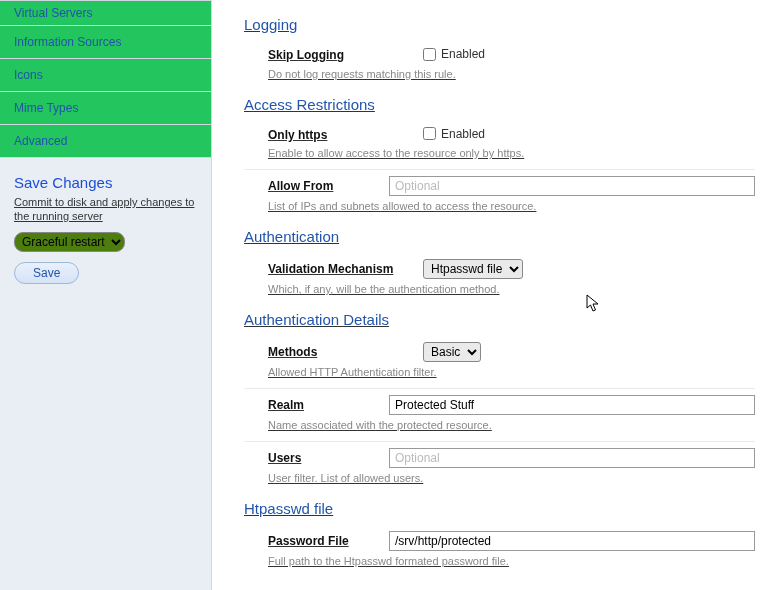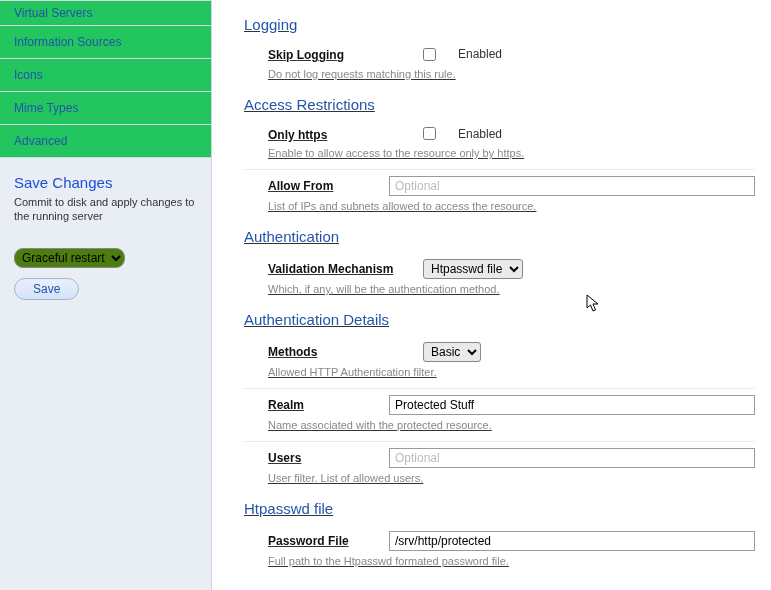--- a/index.html
+++ b/index.html
@@ -5,30 +5,30 @@
 * { box-sizing: border-box; margin: 0; padding: 0; }
 body { font-family: Arial, Helvetica, sans-serif; font-size: 12px; color: #333; background: #fff; width: 771px; height: 590px; overflow: hidden; }
 .container { display: flex; width: 100%; height: 100%; }
 .sidebar { width: 212px; background: #e9eef5; border-right: 1px solid #d0d7e0; padding-top: 0; }
 .sidebar-list { list-style: none; }
 .sidebar-item { padding: 9px 14px; border-bottom: 1px solid #d0d7e0; background: #22c55e; }
 .sidebar-item:first-child { border-top: 1px solid #d0d7e0; padding-top: 5px; padding-bottom: 5px; color:#6d7c90; }
 .sidebar-item a { color: #2255aa; text-decoration: none; font-size: 12px; cursor: pointer; }
 .save-block { padding: 16px 14px 14px 14px; }
 .save-title { color: #1d4ed8; font-size: 15px; margin-bottom: 4px; }
-.save-desc { font-size: 11px; color: #333; margin-bottom: 24px; line-height: 1.3; }
+.save-desc { font-size: 11px; color: #333; margin-bottom: 8px; line-height: 1.3; text-decoration: underline; }
 .save-select { font-size: 12px; background: #4d7c0f; border: 1px solid #888; border-radius: 9px; padding: 1px 3px; margin-bottom: 10px; display: inline-block; }
 .save-btn { background: linear-gradient(#eaf0fb,#d5e3f7); border: 1px solid #9eb8d8; border-radius: 12px; color: #2255aa; padding: 3px 18px; font-size: 12px; cursor: pointer; }
 .main { flex: 1; padding: 10px 16px 20px 32px; overflow-y: auto; text-decoration: underline; }
 .section-title { color: #2255aa; font-size: 15px; font-weight: normal; margin-top: 6px; margin-bottom: 8px; }
 .field-row { display: flex; align-items: center; padding: 6px 0 2px 24px; border-top: 1px solid #eceae6; }
 .field-row.no-border { border-top: none; }
 .field-label { width: 155px; font-weight: bold; font-size: 12px; color: #111; }
 .field-control { flex: 1; }
-.enabled-wrap { display: inline-flex; align-items: center; gap: 22px; }
+.enabled-wrap { display: inline-flex; align-items: center; gap: 5px; }
 .field-desc { padding: 2px 0 10px 24px; font-size: 11px; color: #888; }
 .txt-input { width: 366px; border: 1px solid #999; padding: 2px 5px; font-size: 12px; height: 20px; }
 .txt-input::placeholder { color: #bbb; }
 .sel { font-size: 12px; background: #eaeaea; border: 1px solid #888; border-radius: 3px; padding: 1px 3px; }
 .cursor-icon { position: absolute; left: 586px; top: 294px; pointer-events: none; }
 </style>
 </head>
 <body>
 
 <div class="container">

